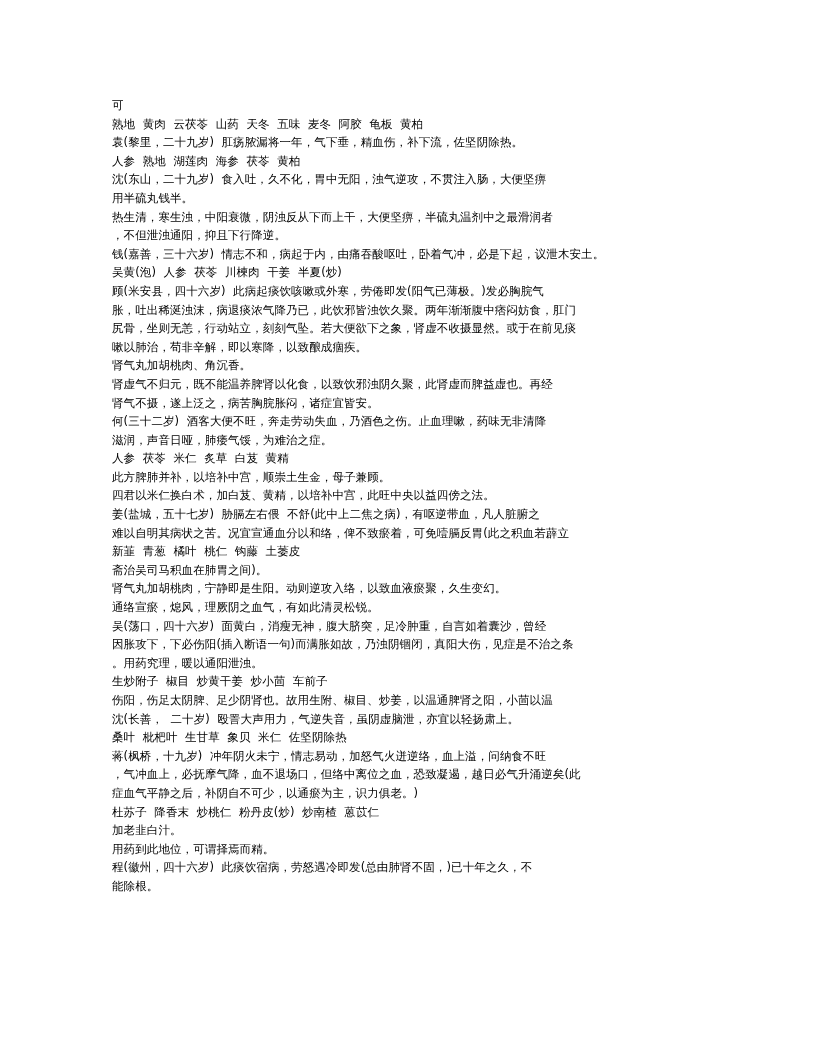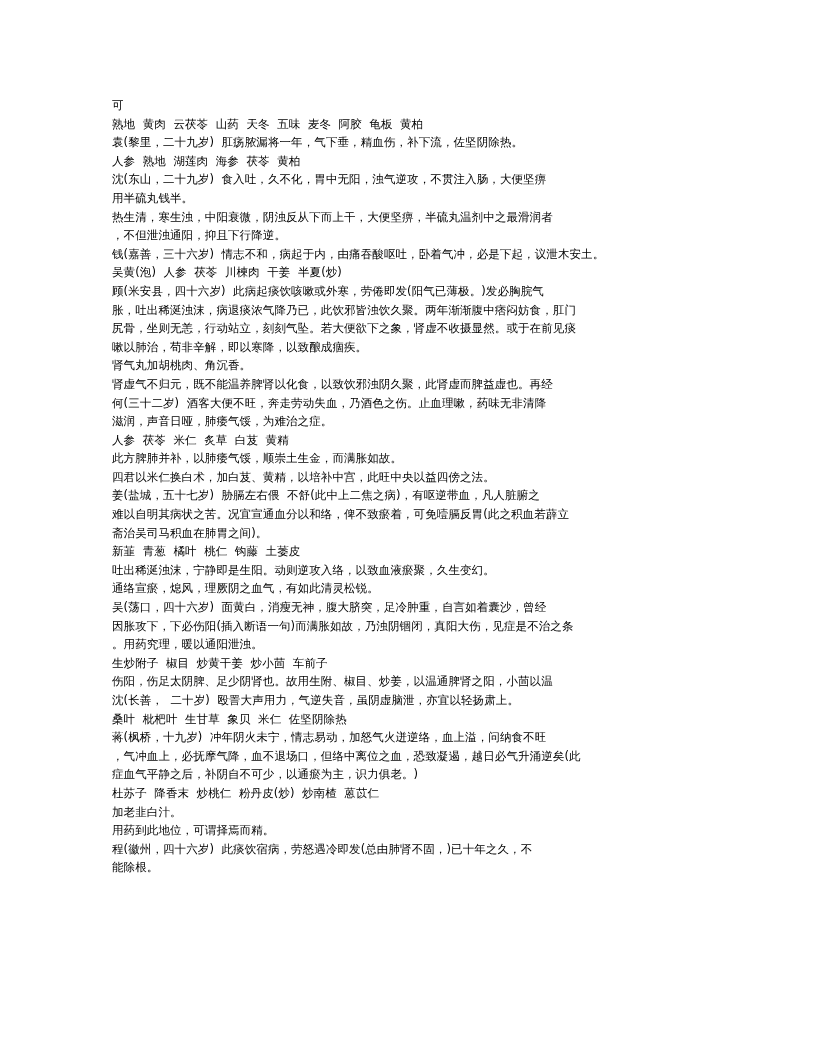--- a/index.html
+++ b/index.html
@@ -45,30 +45,31 @@
     <p class="line">热生清，寒生浊，中阳衰微，阴浊反从下而上干，大便坚痹，半硫丸温剂中之最滑润者</p>
     <p class="line">，不但泄浊通阳，抑且下行降逆。</p>
     <p class="line">钱(嘉善，三十六岁)  情志不和，病起于内，由痛吞酸呕吐，卧着气冲，必是下起，议泄木安土。</p>
     <p class="line">吴黄(泡)  人参  茯苓  川楝肉  干姜  半夏(炒)</p>
     <p class="line">顾(米安县，四十六岁)  此病起痰饮咳嗽或外寒，劳倦即发(阳气已薄极。)发必胸脘气</p>
     <p class="line">胀，吐出稀涎浊沫，病退痰浓气降乃已，此饮邪皆浊饮久聚。两年渐渐腹中痞闷妨食，肛门</p>
     <p class="line">尻骨，坐则无恙，行动站立，刻刻气坠。若大便欲下之象，肾虚不收摄显然。或于在前见痰</p>
     <p class="line">嗽以肺治，苟非辛解，即以寒降，以致酿成痼疾。</p>
     <p class="line">肾气丸加胡桃肉、角沉香。</p>
     <p class="line">肾虚气不归元，既不能温养脾肾以化食，以致饮邪浊阴久聚，此肾虚而脾益虚也。再经</p>
+    <p class="line">肾气不摄，遂上泛之，病苦胸脘胀闷，诸症宜皆安。</p>
     <p class="line">何(三十二岁)  酒客大便不旺，奔走劳动失血，乃酒色之伤。止血理嗽，药味无非清降</p>
     <p class="line">滋润，声音日哑，肺痿气馁，为难治之症。</p>
     <p class="line">人参  茯苓  米仁  炙草  白芨  黄精</p>
-    <p class="line">此方脾肺并补，以肺痿气馁，顺崇土生金，而满胀如故。</p>
+    <p class="line">此方脾肺并补，以培补中宫，顺崇土生金，母子兼顾。</p>
     <p class="line">四君以米仁换白术，加白芨、黄精，以培补中宫，此旺中央以益四傍之法。</p>
     <p class="line">姜(盐城，五十七岁)  胁膈左右偎  不舒(此中上二焦之病)，有呕逆带血，凡人脏腑之</p>
     <p class="line">难以自明其病状之苦。况宜宣通血分以和络，俾不致瘀着，可免噎膈反胃(此之积血若薜立</p>
+    <p class="line">新韮  青葱  橘叶  桃仁  钩藤  土萎皮</p>
     <p class="line">斋治吴司马积血在肺胃之间)。</p>
-    <p class="line">新韮  青葱  橘叶  桃仁  钩藤  土萎皮</p>
-    <p class="line">吐出稀涎浊沫，宁静即是生阳。动则逆攻入络，以致血液瘀聚，久生变幻。</p>
+    <p class="line">肾气丸加胡桃肉，宁静即是生阳。动则逆攻入络，以致血液瘀聚，久生变幻。</p>
     <p class="line">通络宣瘀，熄风，理厥阴之血气，有如此清灵松锐。</p>
     <p class="line">吴(荡口，四十六岁)  面黄白，消瘦无神，腹大脐突，足冷肿重，自言如着囊沙，曾经</p>
     <p class="line">因胀攻下，下必伤阳(插入断语一句)而满胀如故，乃浊阴锢闭，真阳大伤，见症是不治之条</p>
     <p class="line">。用药究理，暖以通阳泄浊。</p>
     <p class="line">生炒附子  椒目  炒黄干姜  炒小茴  车前子</p>
     <p class="line">伤阳，伤足太阴脾、足少阴肾也。故用生附、椒目、炒姜，以温通脾肾之阳，小茴以温</p>
     <p class="line">沈(长善，  二十岁)  殴詈大声用力，气逆失音，虽阴虚脑泄，亦宜以轻扬肃上。</p>
     <p class="line">桑叶  枇杷叶  生甘草  象贝  米仁  佐坚阴除热</p>
     <p class="line">蒋(枫桥，十九岁)  冲年阴火未宁，情志易动，加怒气火迸逆络，血上溢，问纳食不旺</p>
     <p class="line">，气冲血上，必抚摩气降，血不退场口，但络中离位之血，恐致凝遏，越日必气升涌逆矣(此</p>

